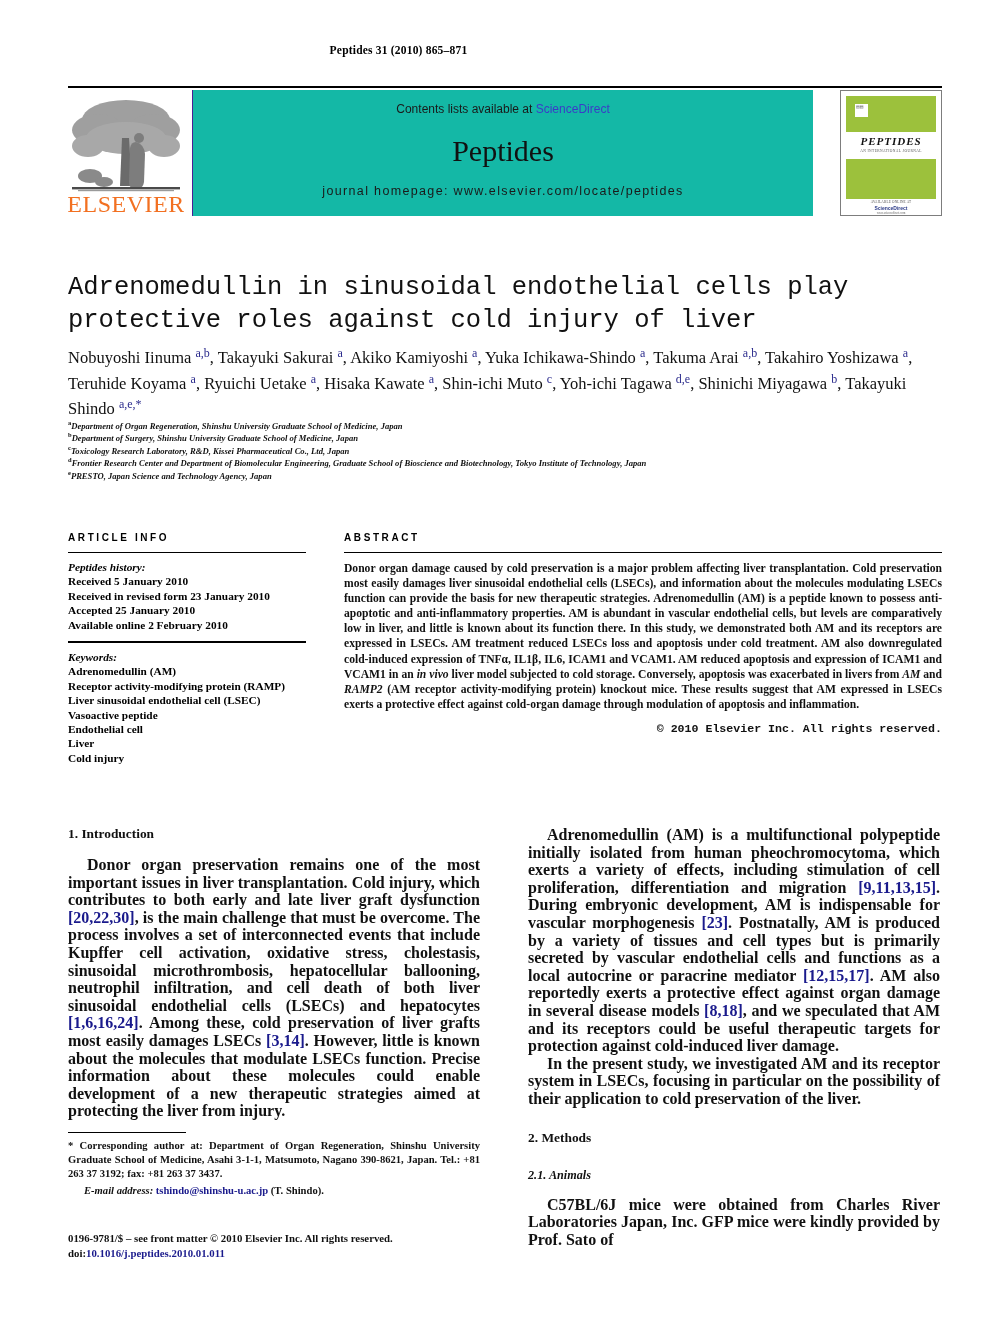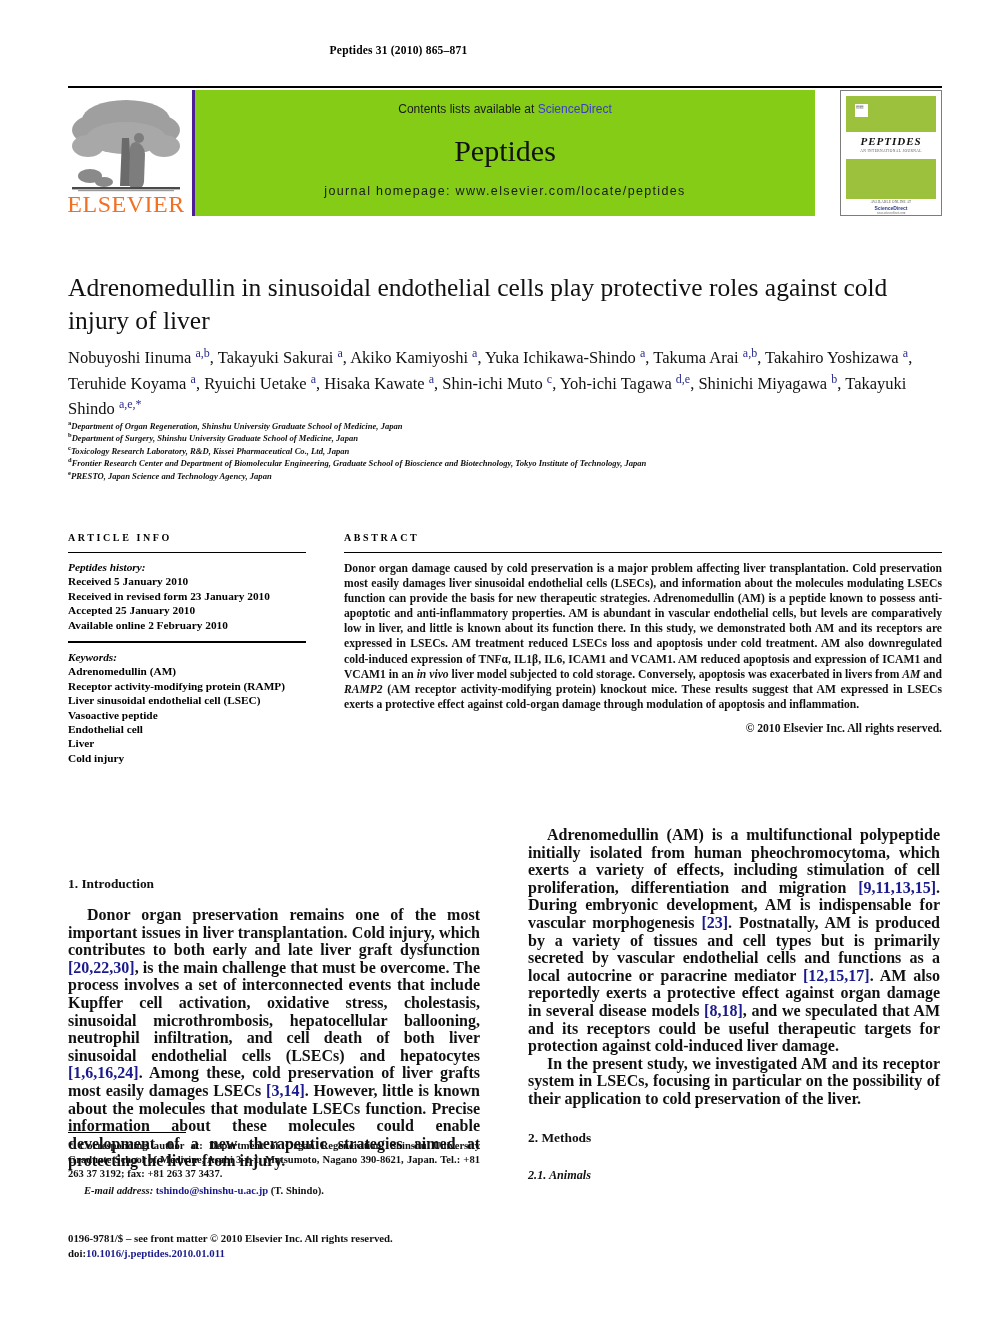--- a/index.html
+++ b/index.html
@@ -52,22 +52,22 @@
     left: 0; top: 0;
     width: 116px;
     height: 126px;
   }
   .elsevier-logo svg { display: block; }
   .banner {
     position: absolute;
     left: 124px; top: 0;
     width: 620px;
     height: 126px;
-    background: #84cc16;
-    border-left: 3px solid #4c1d95;
+    background: #14b8a6;
+    border-left: 1px solid #4c1d95;
   }
   .banner-contents {
     position: absolute;
     left: 0; top: 12px;
     width: 620px;
     text-align: center;
     font-family: "Liberation Sans", "DejaVu Sans", sans-serif;
     font-size: 12px;
     color: #1a1a1a;
   }
@@ -175,20 +175,21 @@
   }
 
   
   .title {
     position: absolute;
     left: 68px; top: 271px;
     width: 868px;
     font-size: 25.5px;
     line-height: 33px;
     color: #111;
+    font-family: Liberation Mono, monospace;
   }
   .authors {
     position: absolute;
     left: 68px; top: 345px;
     width: 872px;
     font-size: 16.5px;
     line-height: 25.5px;
     color: #111;
   }
   .authors sup {
@@ -219,21 +220,21 @@
     position: absolute;
     left: 68px; top: 532px;
     width: 238px;
   }
   .abs-col {
     position: absolute;
     left: 344px; top: 532px;
     width: 598px;
   }
   .sec-head {
-    font-family: Liberation Serif, serif;
+    font-family: Liberation Sans, sans-serif;
     font-size: 10px;
     font-weight: bold;
     letter-spacing: 2.6px;
   }
   .rule-thin {
     height: 1px;
     background: #000;
     margin-top: 9px;
   }
   .rule-med {
@@ -257,26 +258,27 @@
     font-weight: bold;
     text-align: justify;
     color: #111;
   }
   .abs-copy {
     margin-top: 10px;
     font-size: 11.6px;
     font-weight: bold;
     text-align: right;
     color: #111;
+    font-family: Liberation Mono, monospace;
   }
 
   
   .col-left {
     position: absolute;
-    left: 68px; top: 876px;
+    left: 68px; top: 826px;
     width: 412px;
   }
   .col-right {
     position: absolute;
     left: 528px; top: 826px;
     width: 412px;
   }
   h2.head {
     margin: 0 0 14px 0;
     font-size: 13.4px;
@@ -445,20 +447,21 @@
   <div class="col-left">
     <h2 class="head">1. Introduction</h2>
     <p class="para">Donor organ preservation remains one of the most important issues in liver transplantation. Cold injury, which contributes to both early and late liver graft dysfunction <span class="cite">[20,22,30]</span>, is the main challenge that must be overcome. The process involves a set of interconnected events that include Kupffer cell activation, oxidative stress, cholestasis, sinusoidal microthrombosis, hepatocellular ballooning, neutrophil infiltration, and cell death of both liver sinusoidal endothelial cells (LSECs) and hepatocytes <span class="cite">[1,6,16,24]</span>. Among these, cold preservation of liver grafts most easily damages LSECs <span class="cite">[3,14]</span>. However, little is known about the molecules that modulate LSECs function. Precise information about these molecules could enable development of a new therapeutic strategies aimed at protecting the liver from injury.</p>
   </div>
 
   <div class="col-right">
     <p class="para">Adrenomedullin (AM) is a multifunctional polypeptide initially isolated from human pheochromocytoma, which exerts a variety of effects, including stimulation of cell proliferation, differentiation and migration <span class="cite">[9,11,13,15]</span>. During embryonic development, AM is indispensable for vascular morphogenesis <span class="cite">[23]</span>. Postnatally, AM is produced by a variety of tissues and cell types but is primarily secreted by vascular endothelial cells and functions as a local autocrine or paracrine mediator <span class="cite">[12,15,17]</span>. AM also reportedly exerts a protective effect against organ damage in several disease models <span class="cite">[8,18]</span>, and we speculated that AM and its receptors could be useful therapeutic targets for protection against cold-induced liver damage.</p>
     <p class="para">In the present study, we investigated AM and its receptor system in LSECs, focusing in particular on the possibility of their application to cold preservation of the liver.</p>
     <h2 class="head" style="margin-top:22px">2. Methods</h2>
     <h3 class="subhead">2.1. Animals</h3>
+    <p class="para">C57BL/6J mice were obtained from Charles River Laboratories Japan, Inc. GFP mice were kindly provided by Prof. Sato of</p>
   </div>
 
   <div class="footnote">
     <div class="fn-rule"></div>
     <div class="fn-text"><b>*</b> Corresponding author at: Department of Organ Regeneration, Shinshu University Graduate School of Medicine, Asahi 3-1-1, Matsumoto, Nagano 390-8621, Japan. Tel.: +81 263 37 3192; fax: +81 263 37 3437.</div>
     <div class="fn-email">
       <span class="lbl">E-mail address:</span>
       <span class="mail-link">tshindo@shinshu-u.ac.jp</span>
       <span>(T. Shindo).</span>
     </div>

